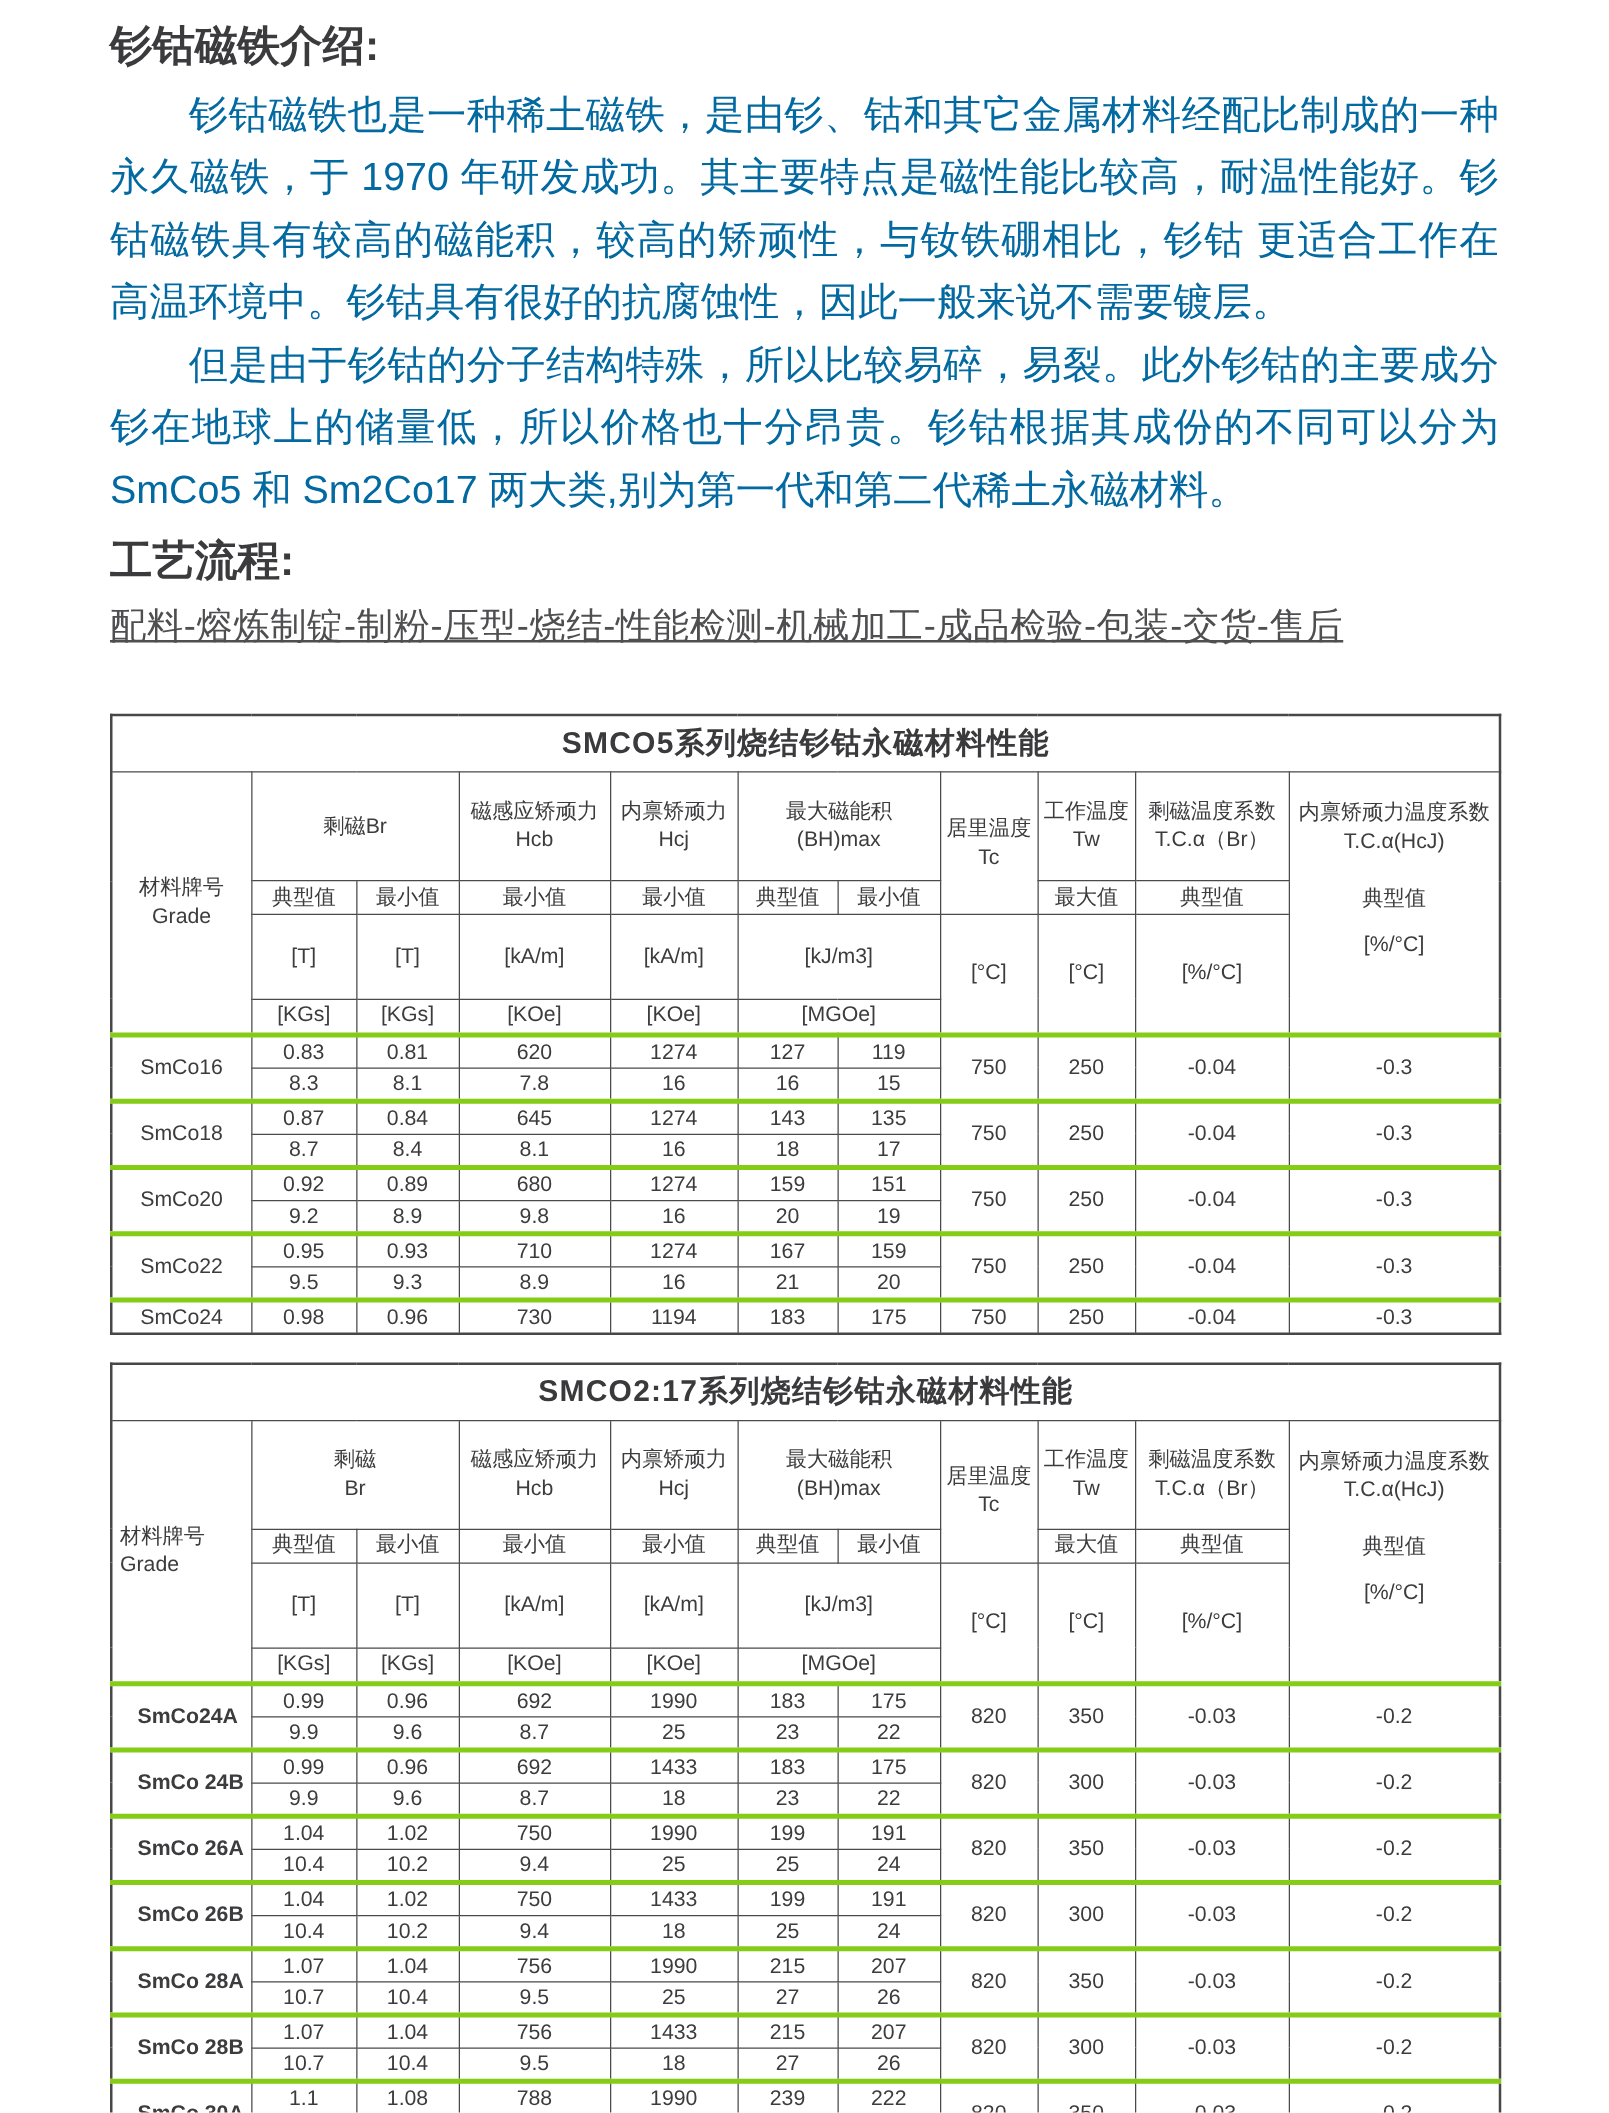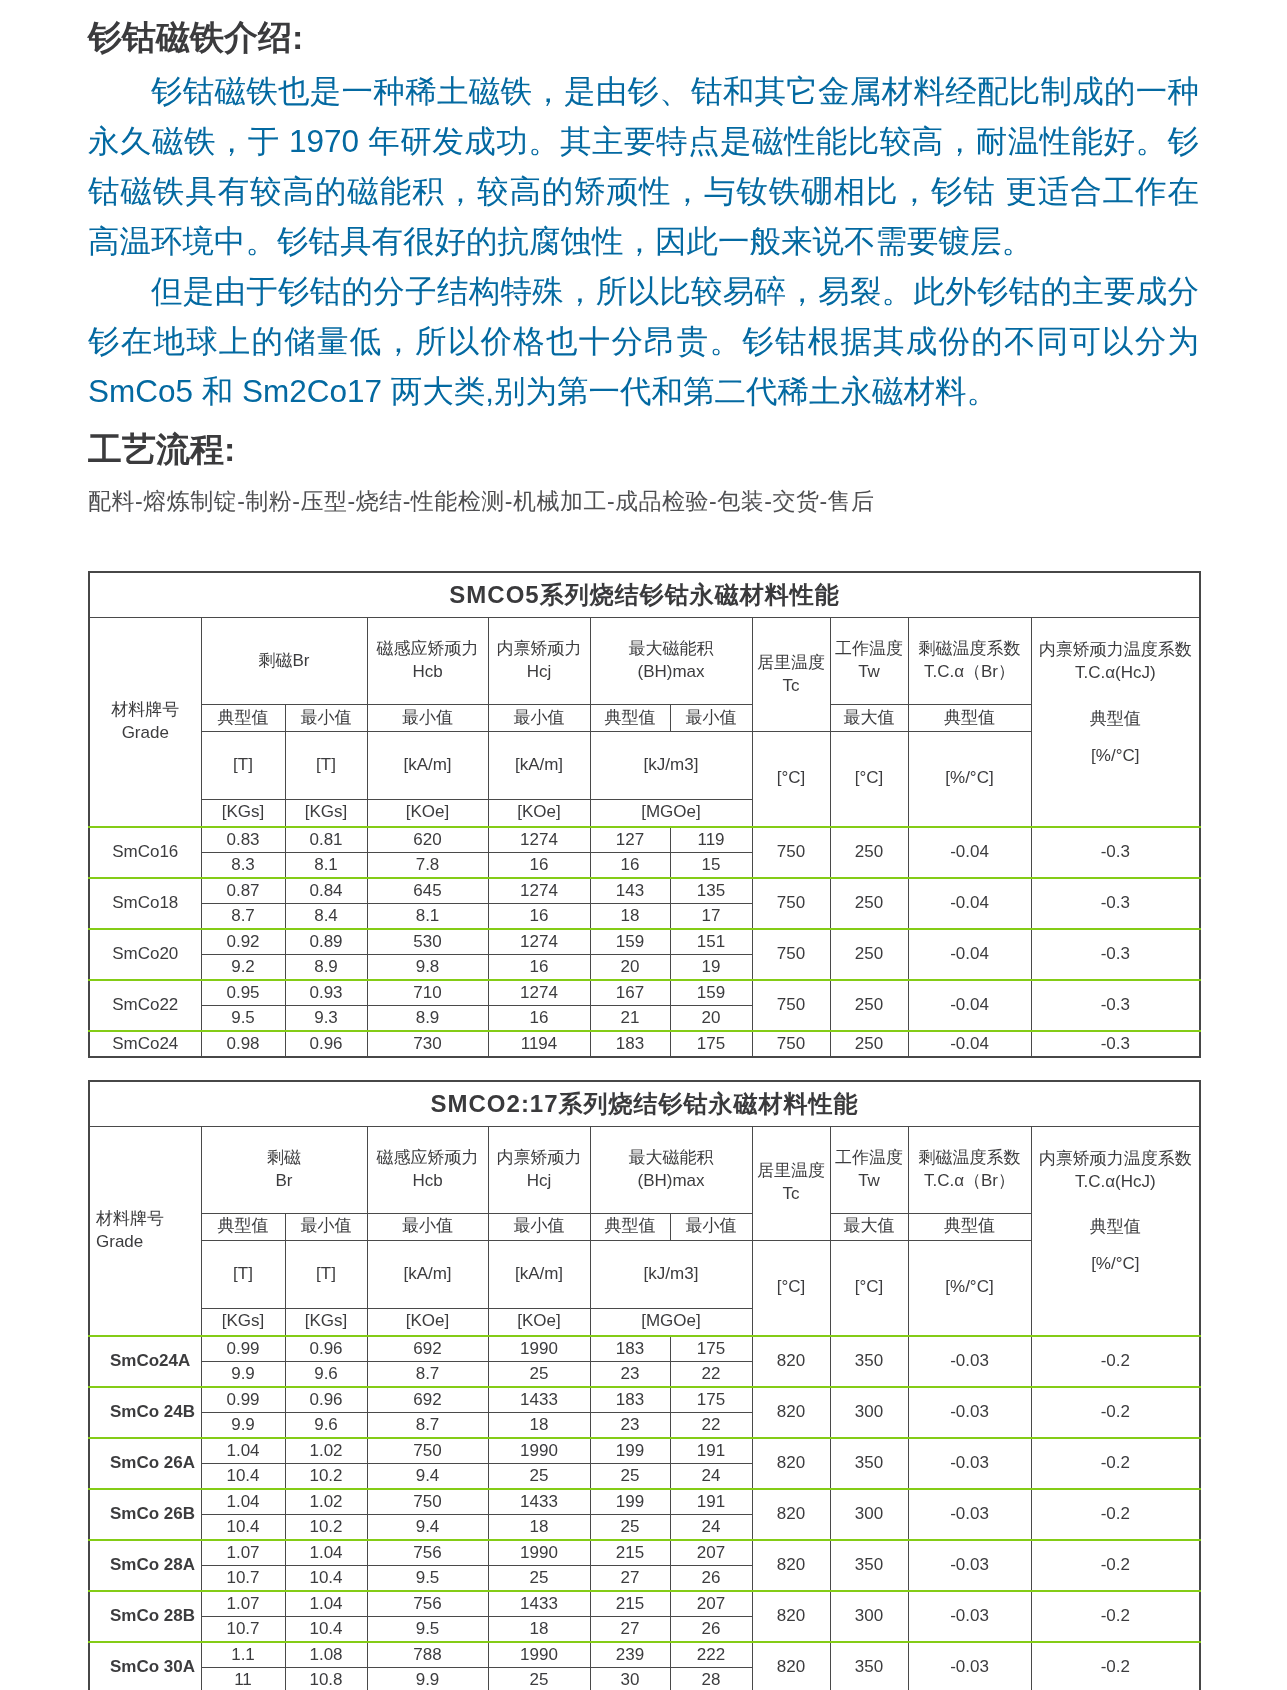--- a/index.html
+++ b/index.html
@@ -13,22 +13,22 @@
     font-size:34px;font-weight:bold;color:#3b3b3d;margin:0;
   }
   .h-intro{padding-top:14px;line-height:46px;}
   .h-process{line-height:50px;margin-top:8px;}
   .para{
     font-size:31.5px;color:#0369a1;line-height:50px;margin:0;
     text-align:justify;text-indent:2em;
   }
   .para.first{margin-top:6px;}
   .process-line{
-    font-size:23px;color:#4f4f51;line-height:47px;margin:4px 0 0 0;
-    white-space:nowrap;letter-spacing:0.5px;
+    font-size:29px;color:#4f4f51;line-height:47px;margin:4px 0 0 0;
+    white-space:nowrap;letter-spacing:0.5px;text-decoration:underline;
   }
   table.perf{
     border-collapse:collapse;table-layout:fixed;width:1111px;
     font-size:17px;color:#3c3c3e;margin-top:46px;
     border:2px solid #474747;
   }
   table.perf.t2{margin-top:22px;}
   table.perf th,table.perf td{
     border:1px solid #4a4a4a;padding:0 1px;text-align:center;
     font-weight:normal;white-space:pre-line;line-height:1.35;
@@ -40,21 +40,21 @@
   }
   tr.h-group th{height:86px;}
   tr.h-val th{height:26px;}
   tr.h-u1 th{height:24px;}
   tr.h-u2 th{height:26px;}
   th.tall-cell{padding:0;}
   .tall-inner{display:flex;flex-direction:column;height:100%;}
   .tall-inner .ti-label{height:88px;display:flex;align-items:center;justify-content:center;}
   .tall-inner .ti-val{height:26px;display:flex;align-items:center;justify-content:center;}
   .tall-inner .ti-unit{height:48px;display:flex;align-items:center;justify-content:center;}
-  tbody.grp{border-top:2px solid #84cc16;}
+  tbody.grp{border-top:4px solid #84cc16;}
   tbody.grp td{height:24px;line-height:24px;}
   table.perf.t2 td.grade{text-align:left;padding-left:20px;font-weight:bold;}
   table.perf.t2 th.grade-head{text-align:left;padding-left:6px;}
 </style>
 </head>
 <body>
 
 <div class="page">
 
   <p class="h-intro">钐钴磁铁介绍:</p>
@@ -178,21 +178,21 @@
           <td>16</td>
           <td>18</td>
           <td>17</td>
         </tr>
       </tbody>
       <tbody class="grp">
         <tr>
           <td rowspan="2" class="grade">SmCo20</td>
           <td>0.92</td>
           <td>0.89</td>
-          <td>530</td>
+          <td>680</td>
           <td>1274</td>
           <td>159</td>
           <td>151</td>
           <td rowspan="2">750</td>
           <td rowspan="2">250</td>
           <td rowspan="2">-0.04</td>
           <td rowspan="2">-0.3</td>
         </tr>
         <tr>
           <td>9.2</td>

